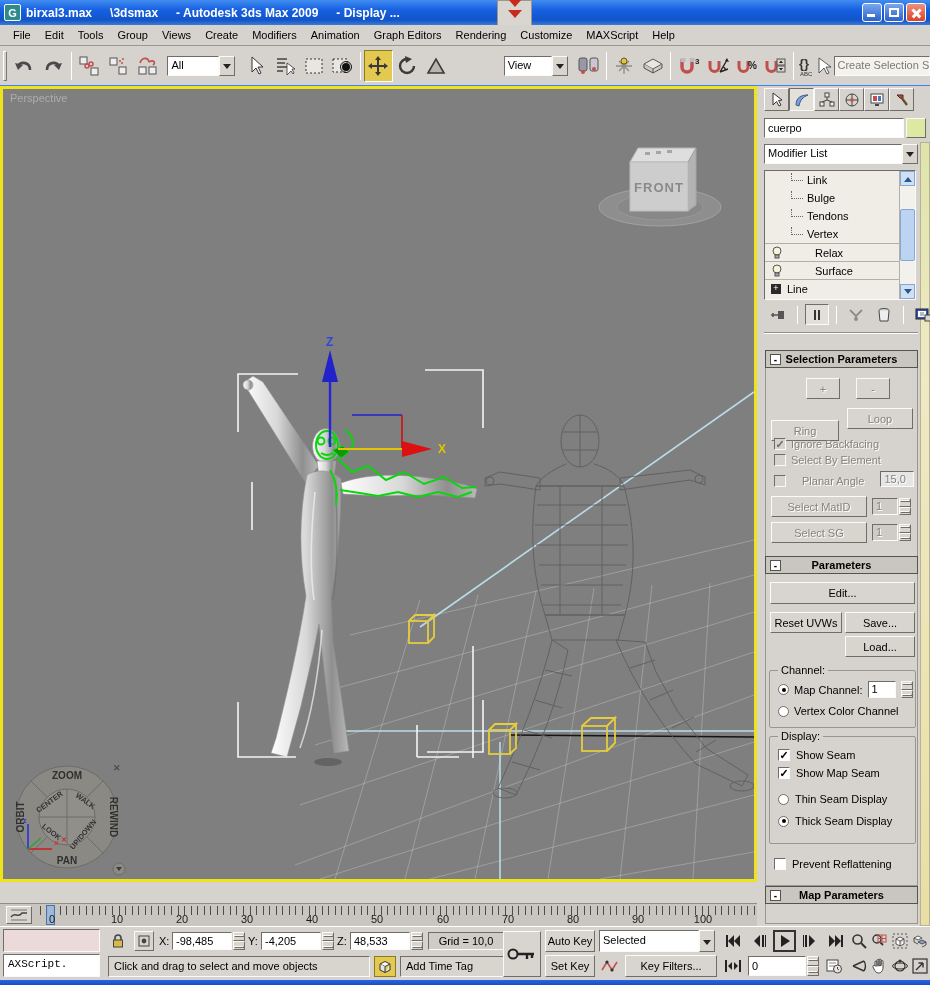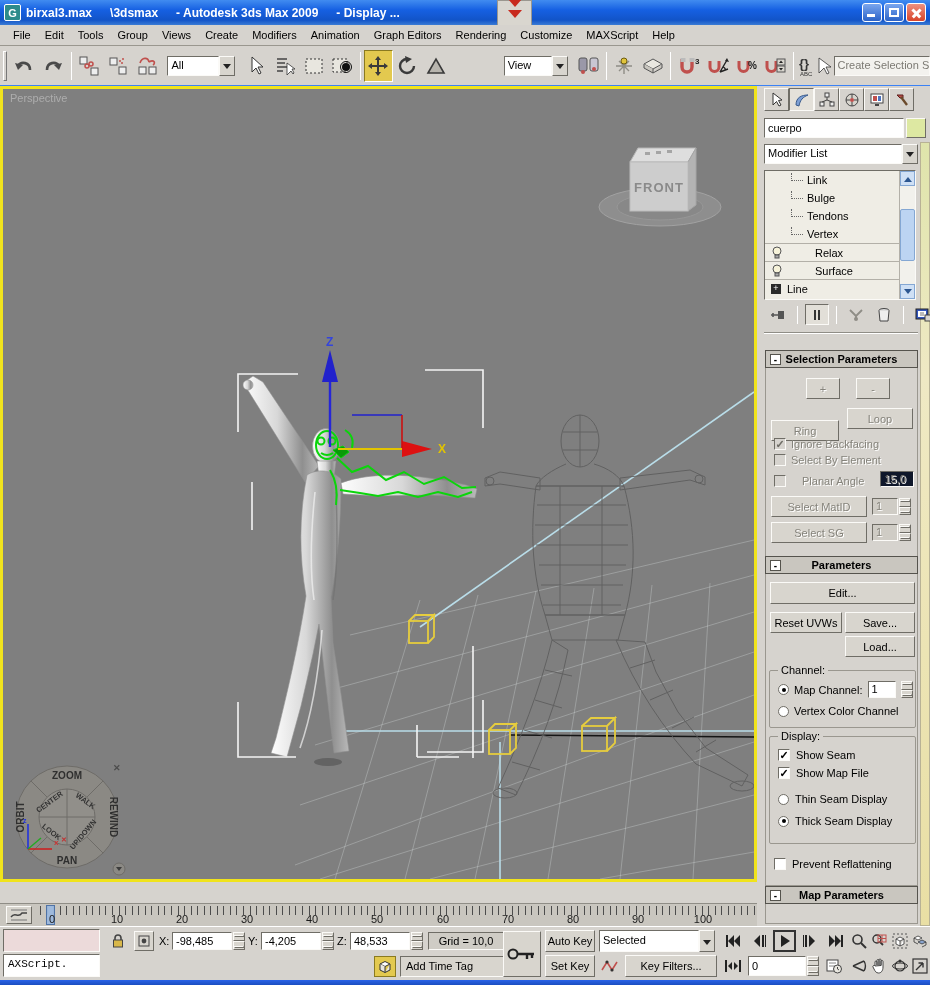--- a/index.html
+++ b/index.html
@@ -596,21 +596,21 @@
           <div class="cb d">✓</div>
           <span class="dis lbl">Ignore Backfacing</span>
         </div>
         <div class="abs" style="left:8px;top:86px;display:flex;gap:5px;align-items:center;">
           <div class="cb d"></div>
           <span class="dis lbl">Select By Element</span>
         </div>
         <div class="abs" style="left:8px;top:102px;display:flex;gap:16px;align-items:flex-end;">
           <div class="cb d"></div>
           <span class="dis lbl">Planar Angle</span>
-          <div class="sk dis" style="width:34px;height:16px;background:#0f172a;padding:1px 3px;">15,0</div>
+          <div class="sk dis" style="width:34px;height:16px;background:#e5e5e5;padding:1px 3px;">15,0</div>
           <div class="spin" style="height:17px;">
               <div>
                 <div class="tu"></div>
               </div>
               <div>
                 <div class="td"></div>
               </div>
             </div>
         </div>
         <div class="b ctr dis abs" style="left:5px;top:128px;width:96px;height:21px;">
@@ -681,21 +681,21 @@
         </div>
 
         <div class="gbox" style="left:3px;top:162px;width:147px;height:108px;">
           <span class="glabel">Display:</span>
           <div class="abs" style="left:8px;top:12px;display:flex;gap:6px;align-items:center;">
             <div class="cb">✓</div>
             <span class="lbl">Show Seam</span>
           </div>
           <div class="abs" style="left:8px;top:30px;display:flex;gap:6px;align-items:center;">
             <div class="cb">✓</div>
-            <span class="lbl">Show Map File</span>
+            <span class="lbl">Show Map Seam</span>
           </div>
           <div class="abs" style="left:8px;top:56px;display:flex;gap:6px;align-items:center;">
             <div class="radio"></div>
             <span class="lbl">Thin Seam Display</span>
           </div>
           <div class="abs" style="left:8px;top:78px;display:flex;gap:6px;align-items:center;">
             <div class="radio on"></div>
             <span class="lbl">Thick Seam Display</span>
           </div>
         </div>
@@ -781,20 +781,21 @@
     <div class="spin abs" style="left:411px;top:5px;height:18px;">
         <div>
           <div class="tu"></div>
         </div>
         <div>
           <div class="td"></div>
         </div>
       </div>
     <div class="abs sk ctr" style="left:428px;top:5px;width:76px;height:18px;background:#cfccc5;">Grid = 10,0</div>
 
+    <div class="abs sk" style="left:108px;top:29px;width:262px;height:21px;padding:3px 5px;background:#d8d5ce;white-space:nowrap;overflow:hidden;">Click and drag to select and move objects</div>
     <div class="abs ctr" style="left:374px;top:29px;width:22px;height:21px;background:#e3c94f;border:1px solid #8a7a20;">
         <svg width="14" height="14" viewBox="0 0 14 14">
           <path d="M2 4 L7 1.5 12 4 7 6.5 Z" fill="#fff" stroke="#333"></path>
           <path d="M2 4 V10 L7 12.5 V6.5 M12 4 V10 L7 12.5" fill="#e8e6df" stroke="#333"></path>
         </svg>
       </div>
     <div class="abs sk" style="left:400px;top:29px;width:108px;height:21px;padding:3px 5px;background:#d8d5ce;">Add Time Tag</div>
 
     <div class="abs b ctr" style="left:503px;top:4px;width:38px;height:46px;">
         <svg width="30" height="18" viewBox="0 0 30 18">

